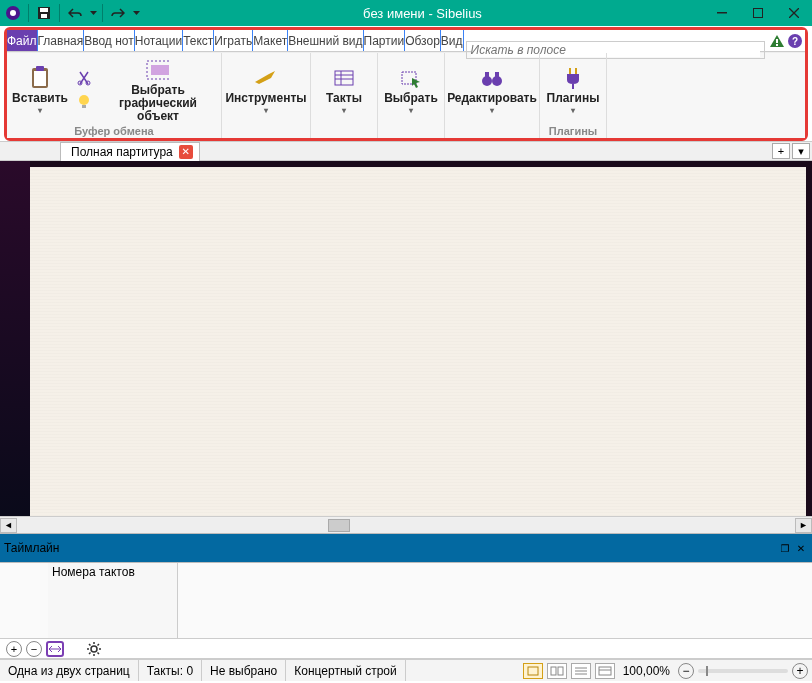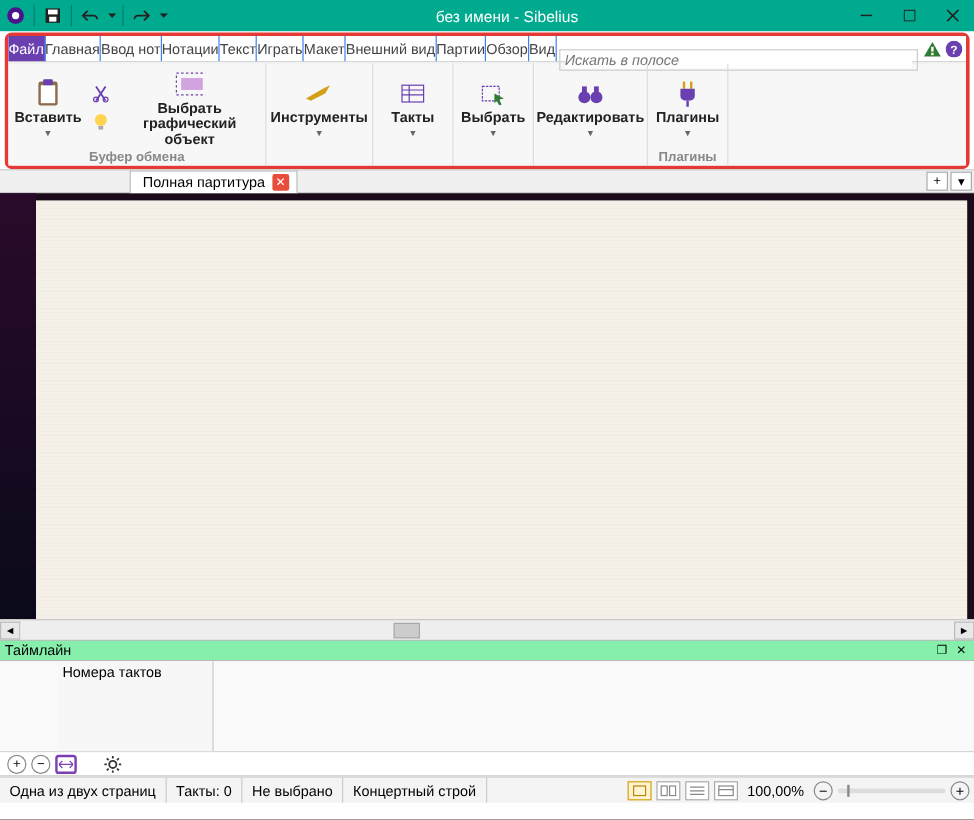--- a/index.html
+++ b/index.html
@@ -36,37 +36,37 @@
 .rbtn.narrow { width: 58px; }
 .rbtn .ricon { width: 26px; height: 26px; display: flex; align-items: center; justify-content: center; margin-bottom: 1px; }
 .rbtn .rlabel { font-size: 12px; color: #222; text-align: center; line-height: 13px; }
 .rbtn .drop { font-size: 8px; color: #666; margin-top: 1px; }
 .mini-col { display: flex; flex-direction: column; gap: 2px; }
 .mini-btn { width: 22px; height: 22px; display: flex; align-items: center; justify-content: center; cursor: pointer; }
 
 
 .doctabs { height: 20px; background: #f0f0f0; border-top: 1px solid #ccc; border-bottom: 1px solid #ccc; display: flex; align-items: center; }
 .doctab-spacer { width: 60px; }
-.doctab { display: flex; align-items: center; gap: 6px; background: #fff; border: 1px solid #bbb; border-bottom: none; height: 19px; padding: 0 6px 0 10px; font-size: 12px; margin-left: 48px; }
+.doctab { display: flex; align-items: center; gap: 6px; background: #fff; border: 1px solid #bbb; border-bottom: none; height: 19px; padding: 0 6px 0 10px; font-size: 12px; }
 .doctab .close { width: 14px; height: 14px; background: #e74c3c; color: #fff; display: flex; align-items: center; justify-content: center; font-size: 10px; border-radius: 2px; cursor: pointer; }
 .doctabs .right { margin-left: auto; display: flex; align-items: center; gap: 2px; padding-right: 2px; }
 .doctabs .tbtn { width: 18px; height: 16px; border: 1px solid #aaa; background: #fff; display: flex; align-items: center; justify-content: center; font-size: 11px; cursor: pointer; }
 
 
 .score-area { height: 372px; display: flex; flex-direction: column; background: #1a0a1a; }
 .score-scroll { flex: 1; display: flex; }
 .leftgutter { width: 30px; background: linear-gradient(180deg,#2a0a2a,#0a0a1a); }
 .paper { flex: 1; background: #f5f0e8; background-image: repeating-linear-gradient(180deg, rgba(0,0,0,0.015) 0, rgba(0,0,0,0.015) 1px, transparent 1px, transparent 3px); margin: 6px 6px 0 0; }
 .hscroll { height: 17px; background: #f0f0f0; border-top: 1px solid #ccc; display: flex; align-items: center; }
 .hscroll .arrow { width: 17px; height: 15px; background: #e8e8e8; border: 1px solid #bbb; display: flex; align-items: center; justify-content: center; font-size: 9px; cursor: pointer; }
 .hscroll .track { flex: 1; height: 15px; background: #eee; position: relative; }
 .hscroll .thumb { position: absolute; left: 40%; width: 22px; height: 13px; top: 1px; background: #ccc; border: 1px solid #aaa; }
 
 
-.timeline-hdr { height: 18px; background: #86efac; border-top: 1px solid #bbb; border-bottom: 1px solid #bbb; display: flex; align-items: center; padding: 0 4px; font-size: 12px; }
+.timeline-hdr { height: 30px; background: #0369a1; border-top: 1px solid #bbb; border-bottom: 1px solid #bbb; display: flex; align-items: center; padding: 0 4px; font-size: 12px; }
 .timeline-hdr .tctrls { margin-left: auto; display: flex; gap: 2px; }
 .timeline-hdr .tctrl { width: 14px; height: 14px; display: flex; align-items: center; justify-content: center; font-size: 10px; cursor: pointer; }
 .timeline-body { height: 76px; background: #fafafa; display: flex; border-bottom: 1px solid #ccc; padding-left: 48px; }
 .timeline-body .tlabel { width: 130px; border-right: 1px solid #ccc; padding: 2px 4px; font-size: 12px; background: #f7f7f7; }
 .timeline-body .tcontent { flex: 1; }
 .timeline-btns { height: 20px; background: #fff; border-bottom: 1px solid #ccc; display: flex; align-items: center; gap: 4px; padding: 0 6px; }
 .timeline-btns .circ { width: 16px; height: 16px; border: 1px solid #888; border-radius: 50%; display: flex; align-items: center; justify-content: center; font-size: 11px; cursor: pointer; }
 .timeline-btns .sq { width: 18px; height: 16px; border: 2px solid #7b3fb3; border-radius: 3px; cursor: pointer; display:flex; align-items:center; justify-content:center; }
 
 

